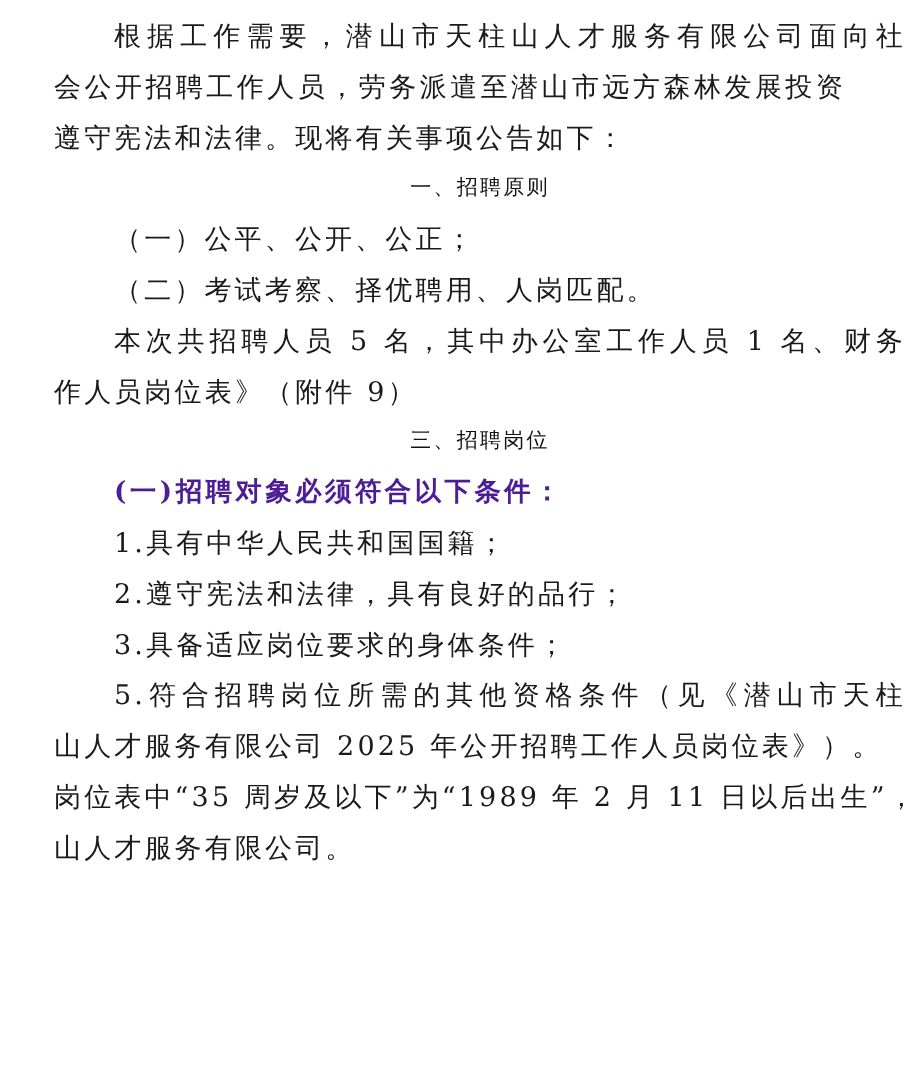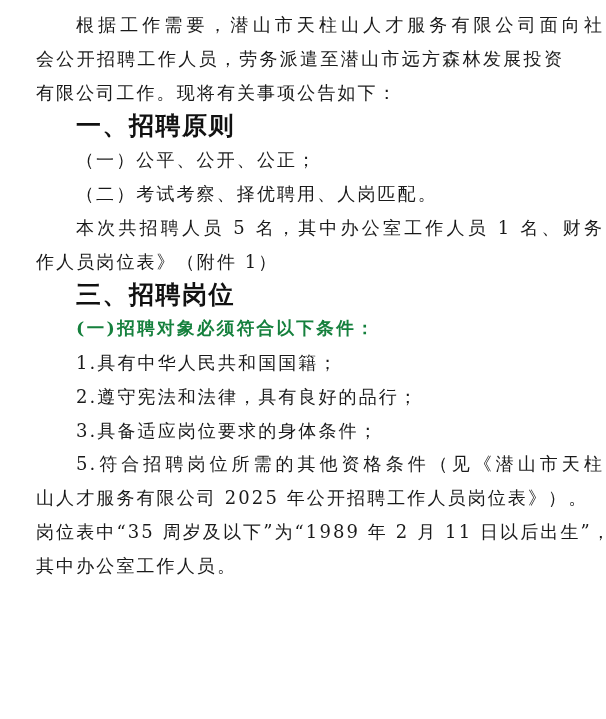--- a/index.html
+++ b/index.html
@@ -30,52 +30,53 @@
     overflow: visible;
   }
   .indent { padding-left: 40px; }
   .just {
     text-align: justify;
     text-align-last: justify;
     width: 528px;
   }
   .h1 {
     font-family: "DejaVu Sans", "Liberation Sans", sans-serif;
-    font-weight: bold;
-    font-size: 25px;
+    font-weight: normal;
+    font-size: 14px;
     letter-spacing: 1.5px;
     color: #111;
+    text-align: center;
   }
   .h2 {
     font-family: "DejaVu Serif", "Liberation Serif", serif;
     font-weight: bold;
     font-size: 17.5px;
     letter-spacing: 2.4px;
-    color: #15803d;
+    color: #4c1d95;
   }
 </style>
 </head>
 <body>
 
 <div class="doc">
 
   <div class="line indent just">根据工作需要，潜山市天柱山人才服务有限公司面向社</div>
   <div class="line just">会公开招聘工作人员，劳务派遣至潜山市远方森林发展投资</div>
-  <div class="line">有限公司工作。现将有关事项公告如下：</div>
+  <div class="line">遵守宪法和法律。现将有关事项公告如下：</div>
 
   <div class="line indent h1">一、招聘原则</div>
   <div class="line indent">（一）公平、公开、公正；</div>
   <div class="line indent">（二）考试考察、择优聘用、人岗匹配。</div>
 
   <div class="line indent just">本次共招聘人员 5 名，其中办公室工作人员 1 名、财务</div>
-  <div class="line">作人员岗位表》（附件 1）</div>
+  <div class="line">作人员岗位表》（附件 9）</div>
 
   <div class="line indent h1">三、招聘岗位</div>
   <div class="line indent h2">(一)招聘对象必须符合以下条件：</div>
   <div class="line indent">1.具有中华人民共和国国籍；</div>
   <div class="line indent">2.遵守宪法和法律，具有良好的品行；</div>
   <div class="line indent">3.具备适应岗位要求的身体条件；</div>
   <div class="line indent just">5.符合招聘岗位所需的其他资格条件（见《潜山市天柱</div>
   <div class="line just">山人才服务有限公司 2025 年公开招聘工作人员岗位表》）。</div>
   <div class="line just">岗位表中“35 周岁及以下”为“1989 年 2 月 11 日以后出生”，</div>
-  <div class="line">其中办公室工作人员。</div>
+  <div class="line">山人才服务有限公司。</div>
 
 </div>
 
 </body></html>

